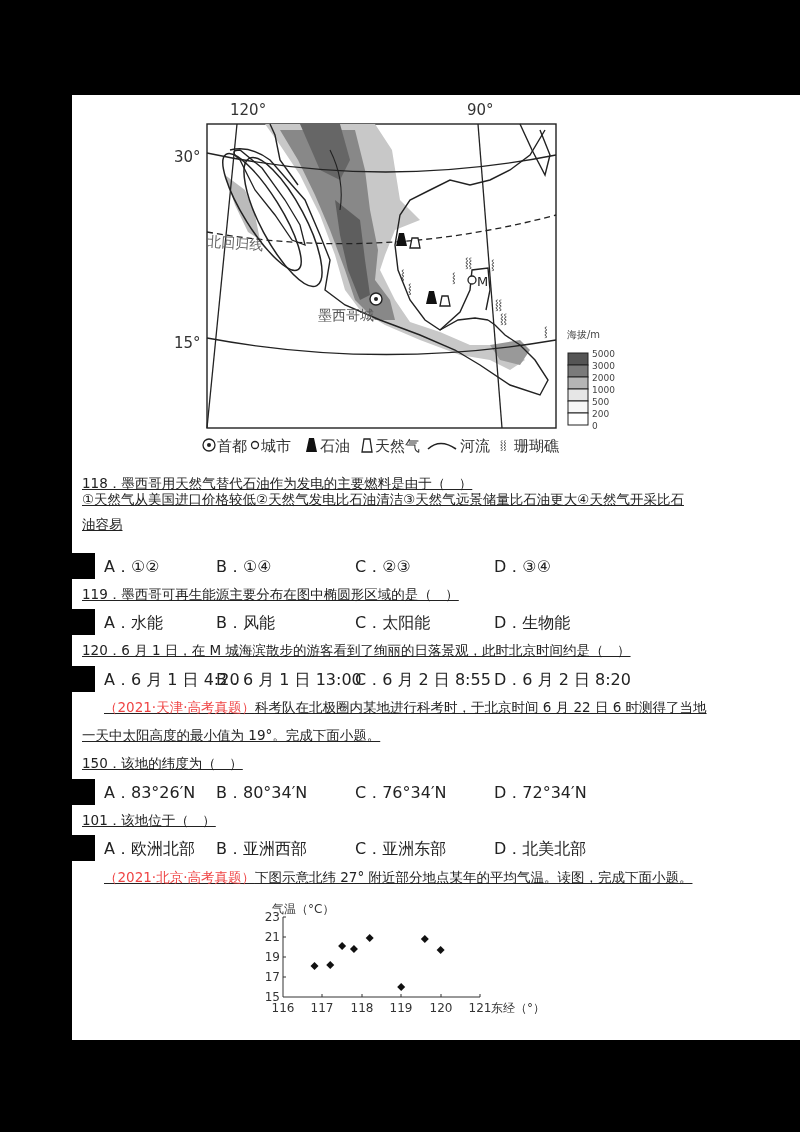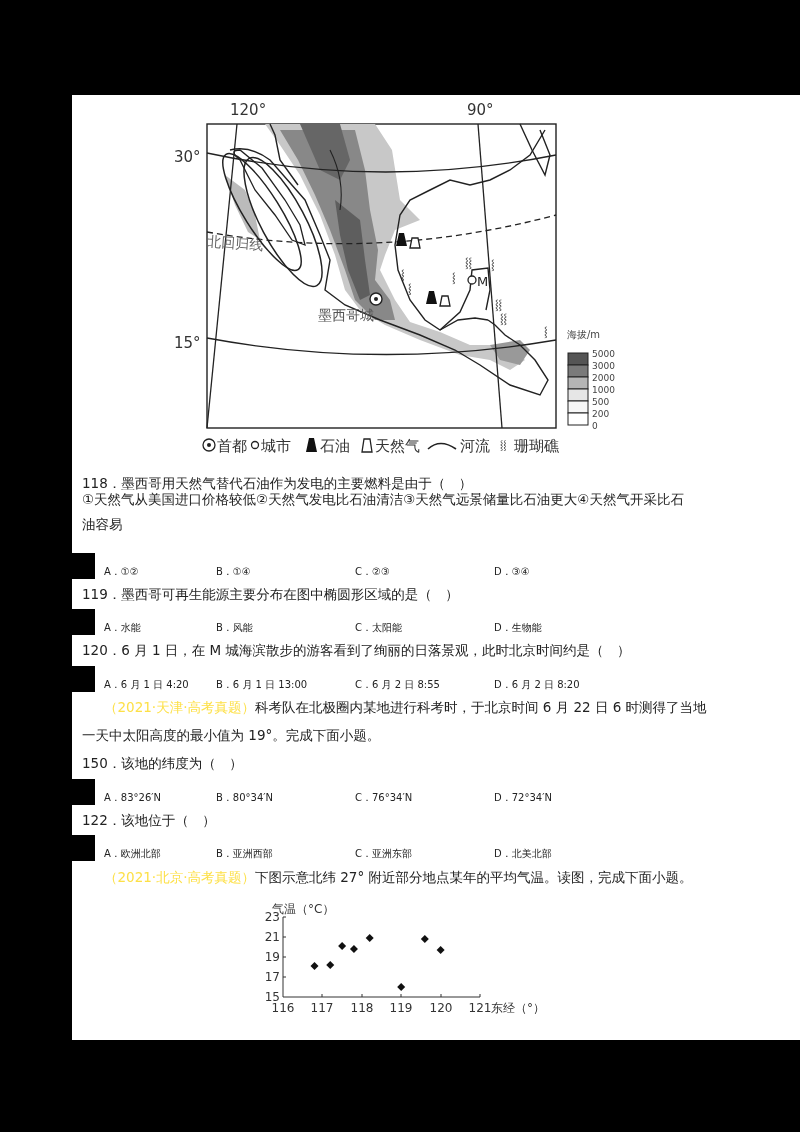--- a/index.html
+++ b/index.html
@@ -1,24 +1,24 @@
 <!DOCTYPE html>
 <html><head>
 <meta charset="utf-8">
 <style>
   html, body { margin:0; padding:0; }
   body { width:800px; height:1132px; background:#000; position:relative; overflow:hidden;
          font-family:"DejaVu Sans", sans-serif; }
   .page { position:absolute; left:72px; top:95px; width:728px; height:945px; background:#fff; }
   .abs { position:absolute; }
-  .line { position:absolute; left:82px; font-size:13.5px; color:#222; white-space:nowrap; line-height:18px; }
+  .line { position:absolute; left:82px; font-size:13.5px; color:#222; white-space:nowrap; line-height:18px;text-decoration:underline; }
   .opt-row { position:absolute; left:72px; height:26px; width:728px; }
   .opt-block { position:absolute; left:0; top:0; width:23px; height:26px; background:#000; }
-  .opt { position:absolute; top:12px; font-size:10px; color:#222; white-space:nowrap; }
-  .src { color:#fde047; }
+  .opt { position:absolute; top:4px; font-size:16px; color:#222; white-space:nowrap; }
+  .src { color:#ef4444; }
   svg text { font-family:"DejaVu Sans", sans-serif; }
 </style>
 </head>
 <body>
 
 <div class="page"></div>
 
 <svg class="abs" style="left:170px;top:95px" width="470" height="370" viewBox="170 95 470 370">
 
   <text x="230" y="115" font-size="15" fill="#333">120°</text>
@@ -159,21 +159,21 @@
 
 <div class="line" style="top:754px">150．该地的纬度为（　）</div>
 <div class="opt-row" style="top:779px">
   <div class="opt-block"></div>
   <span class="opt" style="left:32px">A．83°26′N</span>
   <span class="opt" style="left:144px">B．80°34′N</span>
   <span class="opt" style="left:283px">C．76°34′N</span>
   <span class="opt" style="left:422px">D．72°34′N</span>
 </div>
 
-<div class="line" style="top:811px">122．该地位于（　）</div>
+<div class="line" style="top:811px">101．该地位于（　）</div>
 <div class="opt-row" style="top:835px">
   <div class="opt-block"></div>
   <span class="opt" style="left:32px">A．欧洲北部</span>
   <span class="opt" style="left:144px">B．亚洲西部</span>
   <span class="opt" style="left:283px">C．亚洲东部</span>
   <span class="opt" style="left:422px">D．北美北部</span>
 </div>
 
 <div class="line" style="top:868px;left:104px">
   <span class="src">（2021·北京·高考真题）</span><span>下图示意北纬 27° 附近部分地点某年的平均气温。读图，完成下面小题。</span>

